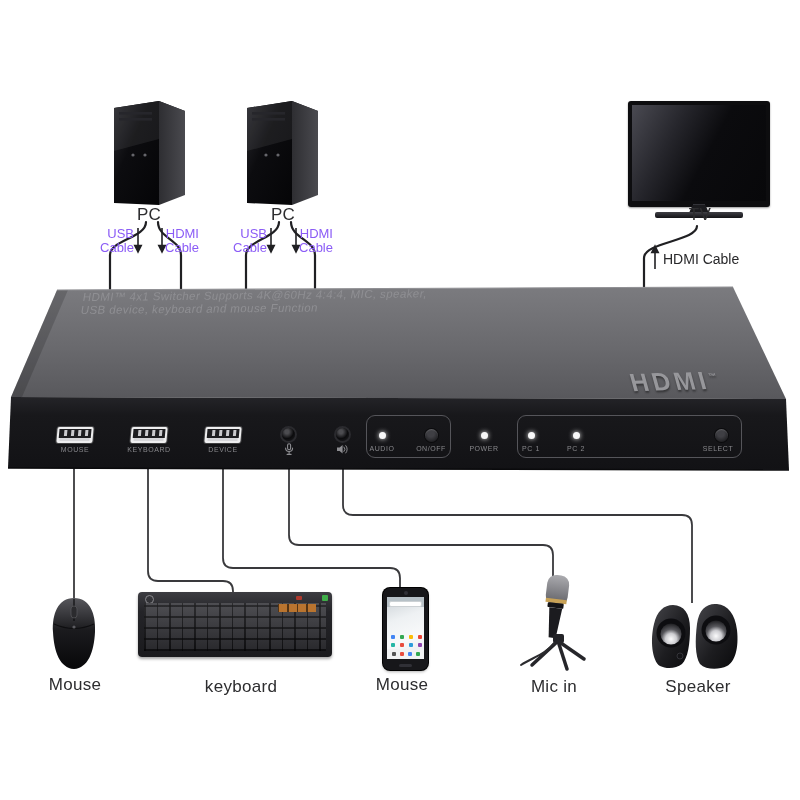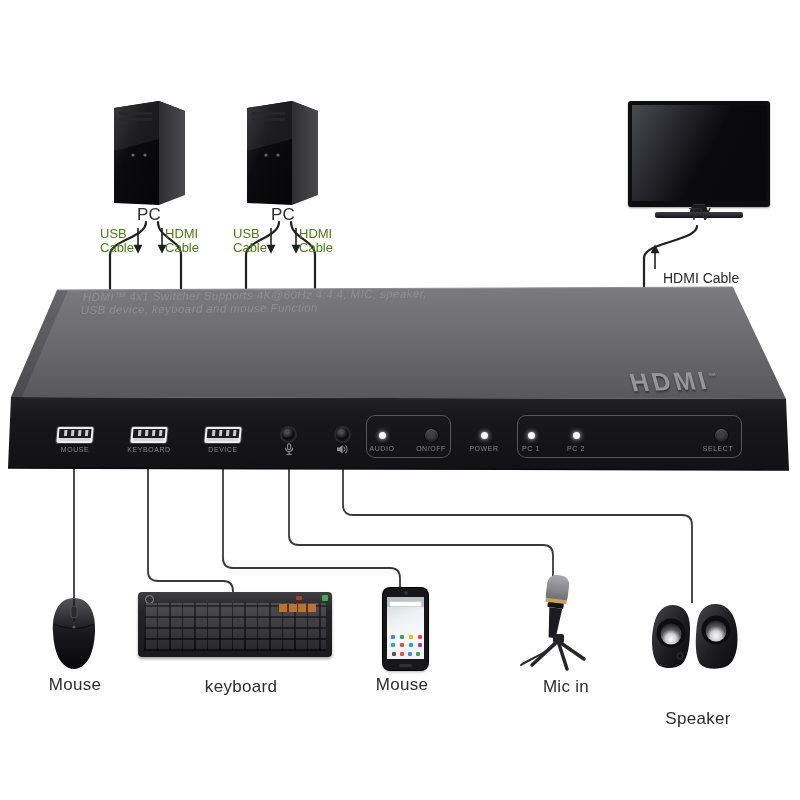--- a/index.html
+++ b/index.html
@@ -3,22 +3,22 @@
 <meta charset="utf-8">
 <style>
   html,body{margin:0;padding:0;background:#fff;}
   #stage{position:relative;width:800px;height:800px;background:#ffffff;overflow:hidden;
          font-family:"Liberation Sans", sans-serif;}
   .abs{position:absolute;}
   svg{display:block;}
 
   
   .label-lg{font-size:17px;color:#2d2d2f;letter-spacing:.3px;transform:translateX(-50%);white-space:nowrap;}
-  .cable-label{font-size:13px;line-height:14px;color:#4d7c0f;text-align:left;transform:translateX(-50%);white-space:nowrap;}
-  .tv-cable-label{font-size:14px;color:#28282a;white-space:nowrap;margin-top:19px;}
+  .cable-label{font-size:13px;line-height:14px;color:#8b5cf6;text-align:right;transform:translateX(-50%);white-space:nowrap;}
+  .tv-cable-label{font-size:14px;color:#28282a;white-space:nowrap;}
 
   
   .top-text{font-size:11.5px;line-height:13px;color:#8f8f93;letter-spacing:.4px;
             transform:skewX(-10deg) rotate(-.6deg);transform-origin:left top;white-space:nowrap;}
   .hdmi-logo{font-size:25px;font-weight:bold;color:#97979b;letter-spacing:4px;
              transform:skewX(14deg) rotate(-1.5deg);text-shadow:0 2px 2px rgba(10,10,12,.45);white-space:nowrap;}
   .hdmi-logo .tm{font-size:8px;vertical-align:10px;letter-spacing:0;}
   .panel-label{font-size:7px;color:#87878b;letter-spacing:.55px;transform:translateX(-50%);white-space:nowrap;}
 
   .usb-port{width:36px;height:16px;background:#eeeeef;border-radius:2px;
@@ -334,21 +334,21 @@
       <polygon points="42,36 55,36 52,66 45,66" fill="#1b1b1f"></polygon>
     </g>
     <rect x="45" y="62" width="11" height="9" rx="2" fill="#232327"></rect>
     <g stroke="#26262a" stroke-width="3.5" stroke-linecap="round">
       <line x1="50" y1="69" x2="24" y2="93"></line>
       <line x1="50" y1="69" x2="59" y2="97"></line>
       <line x1="50" y1="69" x2="76" y2="87"></line>
     </g>
     <path d="M46,71 C37,83 25,85 13,93" stroke="#2c2c2f" stroke-width="2" fill="none" stroke-linecap="round"></path>
   </svg>
-  <div class="abs label-lg" style="left:566px;top:677px;z-index:3">Mic in</div>
+  <div class="abs label-lg" style="left:554px;top:677px;z-index:3">Mic in</div>
 
   <svg class="abs" style="left:646px;top:596px;z-index:2" width="100" height="78">
     <defs>
       <linearGradient id="spkB" x1="0" y1="0" x2="1" y2="1">
         <stop offset="0" stop-color="#45454a"></stop>
           <stop offset="55%" stop-color="#1d1d20"></stop>
           <stop offset="100%" stop-color="#0a0a0c"></stop>
       </linearGradient>
       <radialGradient id="drv" cx="50%" cy="74%" r="75%">
         <stop offset="0" stop-color="#fbfbfc"></stop>
@@ -358,15 +358,15 @@
       </radialGradient>
     </defs>
     <path d="M14,70 C6,65 4,44 8,28 C11,15 18,9 27,9 C38,9 44,18 44,32 C44,48 42,62 36,68 C30,73 20,73 14,70 Z" fill="url(#spkB)"></path>
     <circle cx="25" cy="37" r="14.5" fill="#0d0d10"></circle>
     <circle cx="25" cy="38" r="10.5" fill="url(#drv)"></circle>
     <circle cx="34" cy="60" r="3" fill="#141417" stroke="#3c3c41" stroke-width="0.8"></circle>
     <path d="M54,68 C49,60 49,44 51,28 C53,13 61,7 71,8 C82,9 89,18 91,34 C93,52 89,66 81,70 C73,74 60,74 54,68 Z" fill="url(#spkB)"></path>
     <circle cx="70" cy="34" r="14.5" fill="#0d0d10"></circle>
     <circle cx="70" cy="35" r="10.5" fill="url(#drv)"></circle>
   </svg>
-  <div class="abs label-lg" style="left:698px;top:709px;z-index:3">Speaker</div>
+  <div class="abs label-lg" style="left:698px;top:677px;z-index:3">Speaker</div>
 
 </div>
 
 </body></html>

